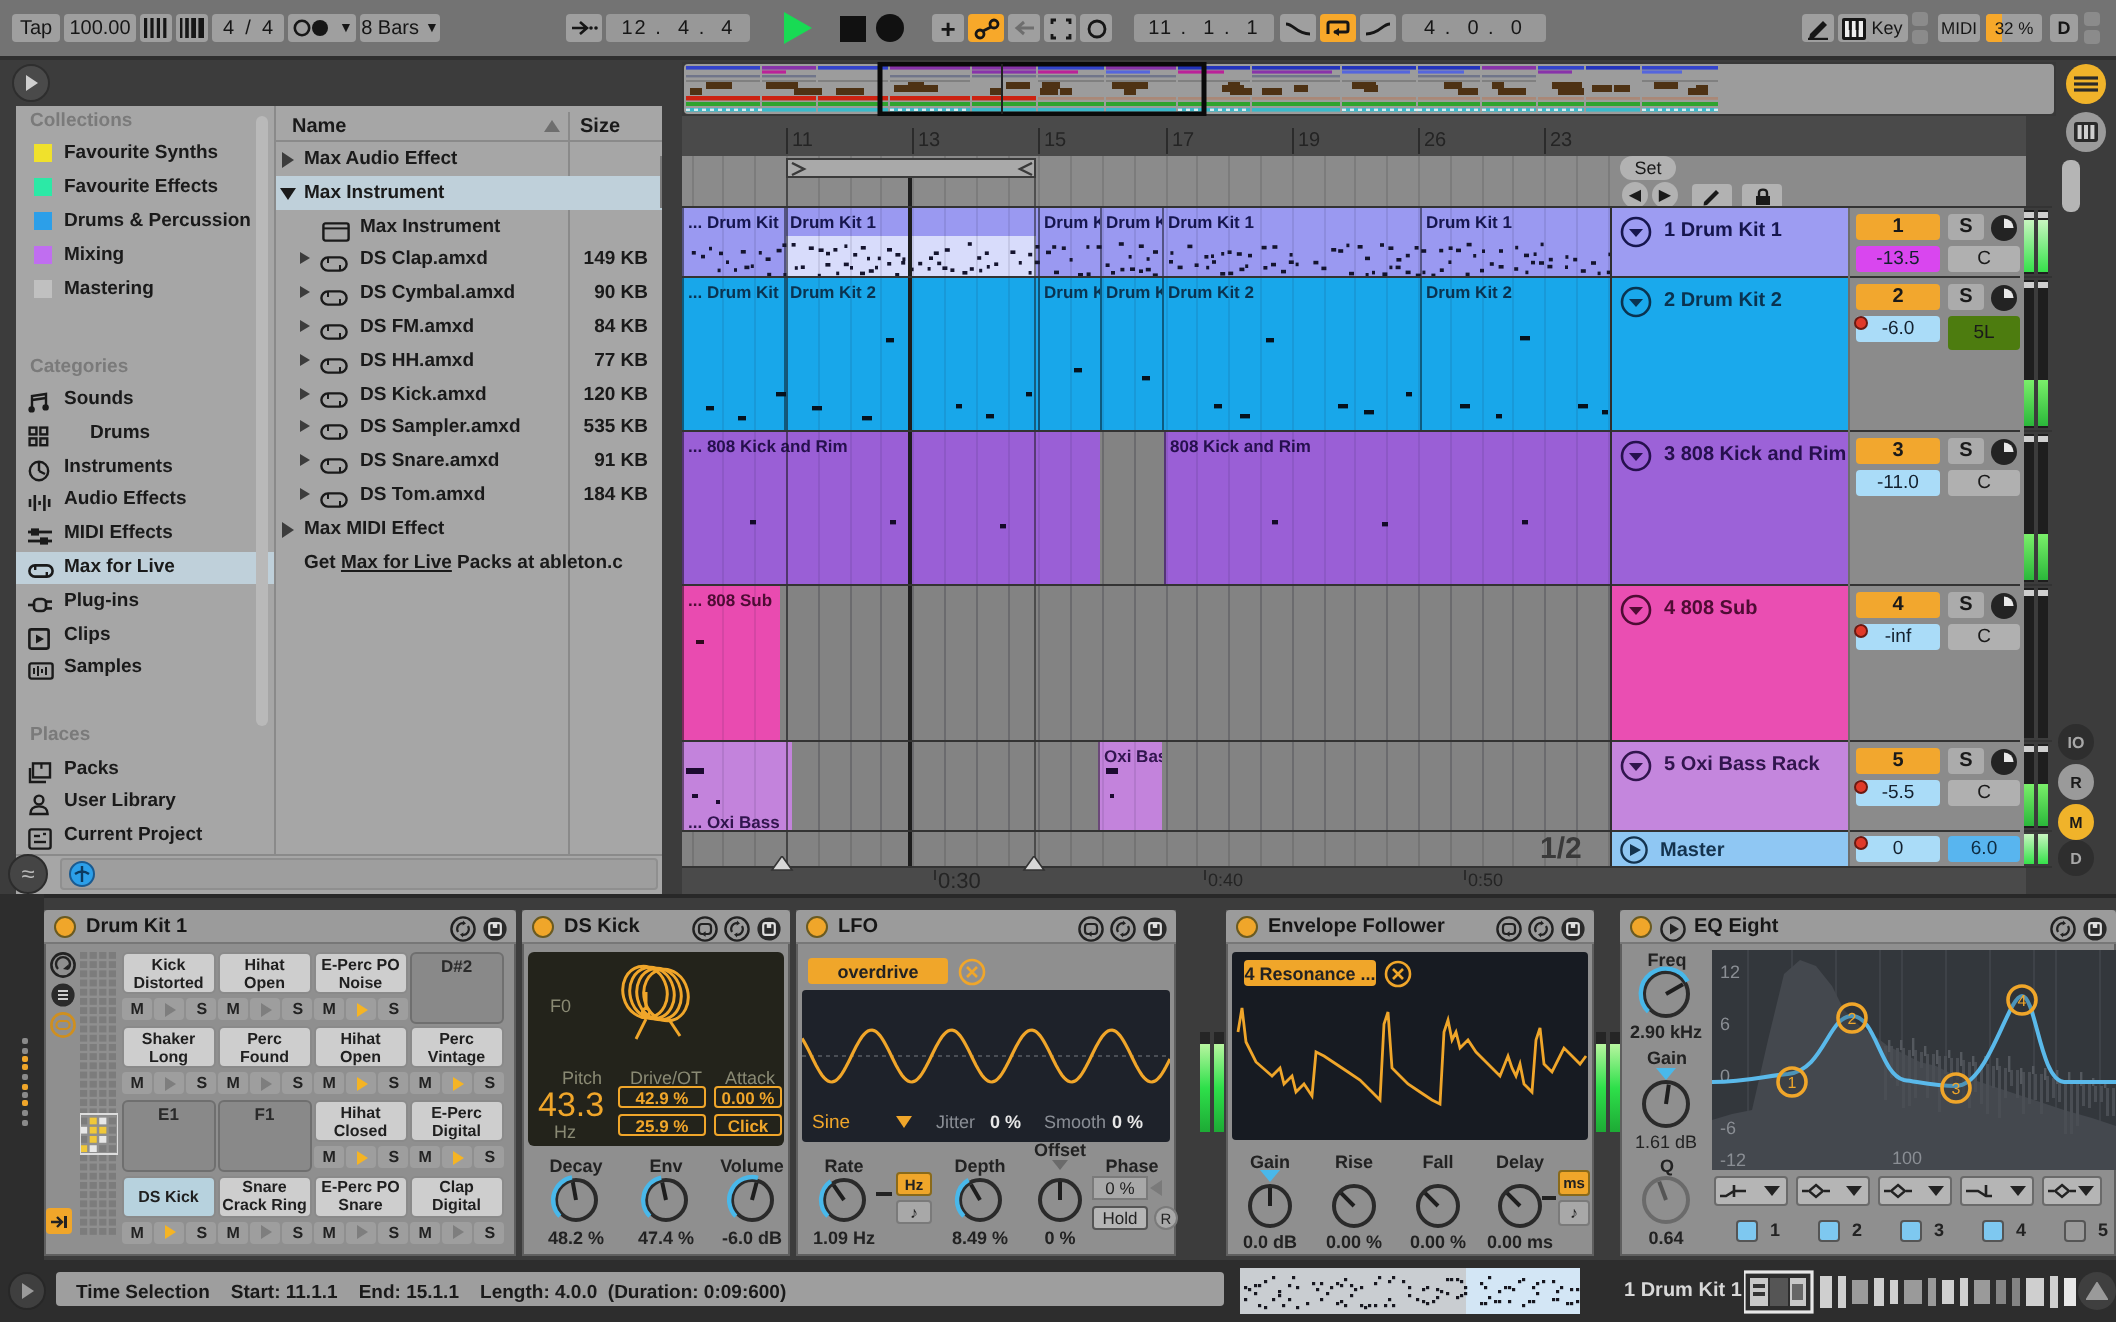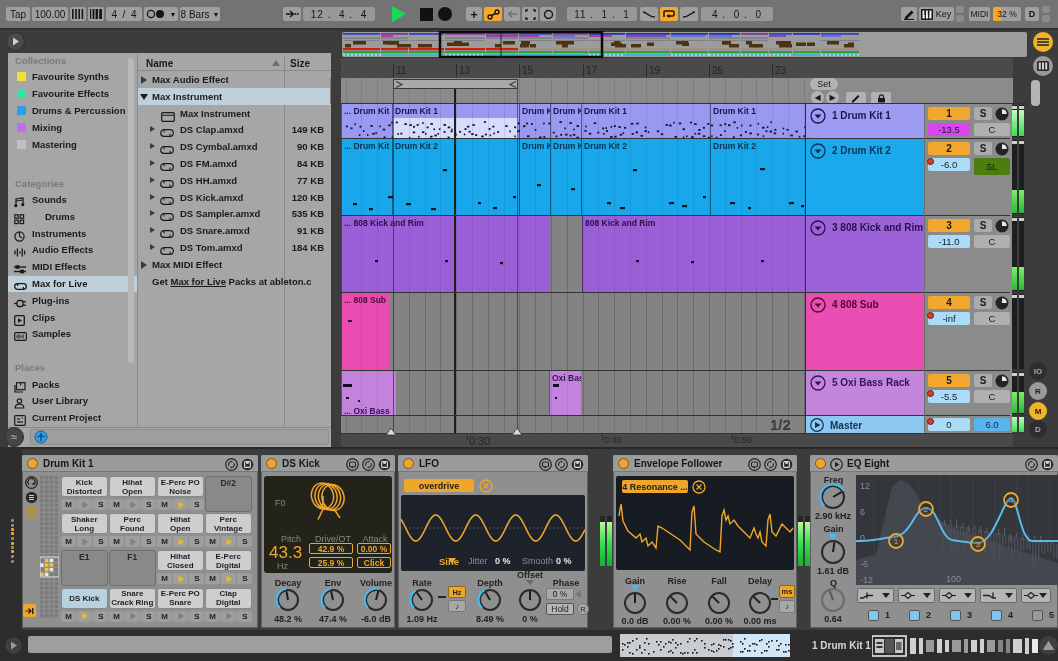--- a/index.html
+++ b/index.html
@@ -1467,21 +1467,21 @@
 <div class="abs f" style="left:404px;top:479px;width:70px;height:13px;background:#f0a62a;border-radius:2px;font-size:9px;font-weight:bold;color:#222;">overdrive</div>
 <svg class="abs" style="left:479px;top:479px;" width="14" height="14">
       <circle cx="7" cy="7" r="6" fill="none" stroke="#f0a62a" stroke-width="1.3"></circle>
       <path d="M4.5 4.5 L9.5 9.5 M9.5 4.5 L4.5 9.5" stroke="#f0a62a" stroke-width="1.3"></path>
     </svg>
 <div class="abs" style="left:401px;top:495px;width:184px;height:76px;background:#1e222a;border-radius:2px;"></div>
 <svg class="abs" style="left:401px;top:495px;" width="184" height="76">
       <line x1="0" y1="33" x2="184" y2="33" stroke="#4a4e55" stroke-width="1" stroke-dasharray="2,2"></line>
       <polyline points="0,24.2 1,25.8 2,27.6 3,29.5 4,31.5 5,33.6 6,35.6 7,37.6 8,39.4 9,41.1 10,42.6 11,43.8 12,44.8 13,45.5 14,45.9 15,46.0 16,45.7 17,45.2 18,44.3 19,43.2 20,41.8 21,40.2 22,38.4 23,36.5 24,34.5 25,32.4 26,30.4 27,28.4 28,26.6 29,24.9 30,23.4 31,22.2 32,21.2 33,20.5 34,20.1 35,20.0 36,20.3 37,20.8 38,21.7 39,22.8 40,24.2 41,25.8 42,27.6 43,29.5 44,31.5 45,33.6 46,35.6 47,37.6 48,39.4 49,41.1 50,42.6 51,43.8 52,44.8 53,45.5 54,45.9 55,46.0 56,45.7 57,45.2 58,44.3 59,43.2 60,41.8 61,40.2 62,38.4 63,36.5 64,34.5 65,32.4 66,30.4 67,28.4 68,26.6 69,24.9 70,23.4 71,22.2 72,21.2 73,20.5 74,20.1 75,20.0 76,20.3 77,20.8 78,21.7 79,22.8 80,24.2 81,25.8 82,27.6 83,29.5 84,31.5 85,33.6 86,35.6 87,37.6 88,39.4 89,41.1 90,42.6 91,43.8 92,44.8 93,45.5 94,45.9 95,46.0 96,45.7 97,45.2 98,44.3 99,43.2 100,41.8 101,40.2 102,38.4 103,36.5 104,34.5 105,32.4 106,30.4 107,28.4 108,26.6 109,24.9 110,23.4 111,22.2 112,21.2 113,20.5 114,20.1 115,20.0 116,20.3 117,20.8 118,21.7 119,22.8 120,24.2 121,25.8 122,27.6 123,29.5 124,31.5 125,33.6 126,35.6 127,37.6 128,39.4 129,41.1 130,42.6 131,43.8 132,44.8 133,45.5 134,45.9 135,46.0 136,45.7 137,45.2 138,44.3 139,43.2 140,41.8 141,40.2 142,38.4 143,36.5 144,34.5 145,32.4 146,30.4 147,28.4 148,26.6 149,24.9 150,23.4 151,22.2 152,21.2 153,20.5 154,20.1 155,20.0 156,20.3 157,20.8 158,21.7 159,22.8 160,24.2 161,25.8 162,27.6 163,29.5 164,31.5 165,33.6 166,35.6 167,37.6 168,39.4 169,41.1 170,42.6 171,43.8 172,44.8 173,45.5 174,45.9 175,46.0 176,45.7 177,45.2 178,44.3 179,43.2 180,41.8 181,40.2 182,38.4 183,36.5 184,34.5" fill="none" stroke="#f0a62a" stroke-width="1.6"></polyline>
     </svg>
-<div class="abs" style="left:406px;top:556px;font-size:9.5px;font-weight:bold;color:#f0a62a;margin-left:33px;">Sine</div>
+<div class="abs" style="left:406px;top:556px;font-size:9.5px;font-weight:normal;color:#f0a62a;">Sine</div>
 <div class="abs" style="left:448px;top:558px;width:0;height:0;border-left:4px solid transparent;border-right:4px solid transparent;border-top:6px solid #f0a62a;"></div>
 <div class="abs" style="left:468px;top:556px;font-size:9px;color:#8a8e95;">Jitter</div>
 <div class="abs" style="left:495px;top:556px;font-size:9px;font-weight:bold;color:#e8e8e8;">0 %</div>
 <div class="abs" style="left:522px;top:556px;font-size:9px;color:#8a8e95;">Smooth</div>
 <div class="abs" style="left:556px;top:556px;font-size:9px;font-weight:bold;color:#e8e8e8;">0 %</div>
 <div class="abs" style="left:402px;top:578px;width:40px;text-align:center;font-size:9px;font-weight:bold;color:#222;">Rate</div>
 <svg class="abs" style="left:409px;top:587px;" width="26" height="26">
       <circle cx="13" cy="13" r="10" fill="none" stroke="#2a2a2a" stroke-width="2"></circle>
       <path d="M4.9 21.1 A11.5 11.5 0 0 1 6.4 3.6" fill="none" stroke="#49b8ea" stroke-width="2.2"></path>
       <line x1="13" y1="13" x2="7.8" y2="5.6" stroke="#1e1e1e" stroke-width="2"></line>
@@ -1603,21 +1603,21 @@
       <path d="M5.2 22.8 A12.5 12.5 0 1 1 24.8 7.7" fill="none" stroke="#49b8ea" stroke-width="2.2"></path>
       <line x1="14" y1="14" x2="22.5" y2="9.1" stroke="#1e1e1e" stroke-width="2"></line>
     </svg>
 <div class="abs" style="left:808px;top:511px;width:50px;text-align:center;font-size:9px;font-weight:bold;color:#222;">2.90 kHz</div>
 <div class="abs" style="left:812px;top:524px;width:43px;text-align:center;font-size:9px;font-weight:bold;color:#222;">Gain</div>
 <div class="abs" style="left:828px;top:534px;width:0;height:0;border-left:5px solid transparent;border-right:5px solid transparent;border-top:6px solid #49b8ea;"></div>
 <svg class="abs" style="left:819px;top:538px;" width="28" height="28">
       <circle cx="14" cy="14" r="11" fill="none" stroke="#2a2a2a" stroke-width="2"></circle>
       <line x1="14" y1="14" x2="15.4" y2="4.3" stroke="#1e1e1e" stroke-width="2"></line>
     </svg>
-<div class="abs" style="left:808px;top:566px;width:50px;text-align:center;font-size:9px;font-weight:bold;color:#222;">1.61 dB</div>
+<div class="abs" style="left:808px;top:566px;width:50px;text-align:center;font-size:9px;font-weight:normal;color:#222;">1.61 dB</div>
 <div class="abs" style="left:812px;top:578px;width:43px;text-align:center;font-size:9px;font-weight:bold;color:#222;">Q</div>
 <svg class="abs" style="left:819px;top:586px;" width="28" height="28">
       <circle cx="14" cy="14" r="11" fill="none" stroke="#6a6a6a" stroke-width="2"></circle>
       <line x1="14" y1="14" x2="10.6" y2="4.8" stroke="#555" stroke-width="2"></line>
     </svg>
 <div class="abs" style="left:808px;top:614px;width:50px;text-align:center;font-size:9px;font-weight:bold;color:#222;">0.64</div>
 <svg class="abs" style="left:856px;top:475px;" width="202" height="110">
       <rect x="0" y="0" width="202" height="110" fill="#33373c"></rect>
       <line x1="18" y1="0" x2="18" y2="110" stroke="#3e4248" stroke-width="1"></line>
       <line x1="40" y1="0" x2="40" y2="110" stroke="#3e4248" stroke-width="1"></line>
@@ -1741,20 +1741,21 @@
 <div class="abs" style="left:1039px;top:593px;width:0;height:0;border-left:4px solid transparent;border-right:4px solid transparent;border-top:5px solid #222;"></div>
 <div class="abs" style="left:1032px;top:610px;width:11px;height:11px;background:#9a9a9a;border:1px solid #555;border-radius:2px;"></div>
 <div class="abs" style="left:1049px;top:610px;font-size:9px;font-weight:bold;color:#222;">5</div>
 <div class="abs" style="left:0;top:630px;width:1058px;height:31px;background:#2d2d2d;"></div>
 <div class="abs f" style="left:4px;top:636px;width:19px;height:19px;border-radius:50%;background:#3f3f3f;border:1px solid #272727;">
       <svg width="9" height="9">
         <path d="M2 0.5 L8 4.5 L2 8.5 Z" fill="#9a9a9a"></path>
       </svg>
     </div>
 <div class="abs" style="left:28px;top:636px;width:584px;height:17px;background:#9e9e9e;border-radius:2px;"></div>
+<div class="abs" style="left:38px;top:640.5px;font-size:9.5px;font-weight:bold;color:#1a1a1a;">Time Selection&nbsp;&nbsp;&nbsp;&nbsp;Start: 11.1.1&nbsp;&nbsp;&nbsp;&nbsp;End: 15.1.1&nbsp;&nbsp;&nbsp;&nbsp;Length: 4.0.0&nbsp;&nbsp;(Duration: 0:09:600)</div>
 <svg class="abs" style="left:620px;top:634px;" width="170" height="23">
       <rect x="0" y="0" width="113" height="23" fill="#c9cdd1"></rect>
       <rect x="113" y="0" width="57" height="23" fill="#d3e6f5"></rect>
       <rect x="2" y="9" width="1.6" height="1.6" fill="#17171f"></rect>
       <rect x="2" y="15" width="1.6" height="1.6" fill="#17171f"></rect>
       <rect x="4" y="10" width="1.6" height="1.6" fill="#17171f"></rect>
       <rect x="7" y="8" width="1.6" height="1.6" fill="#17171f"></rect>
       <rect x="7" y="12" width="1.6" height="1.6" fill="#17171f"></rect>
       <rect x="9" y="8" width="1.6" height="1.6" fill="#17171f"></rect>
       <rect x="9" y="18" width="1.6" height="1.6" fill="#17171f"></rect>

